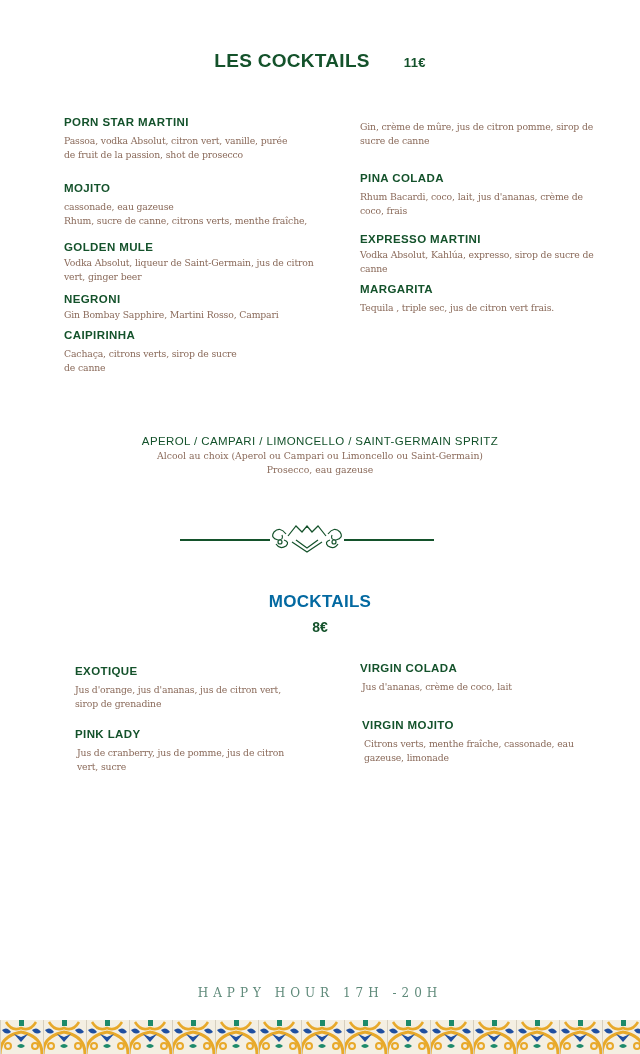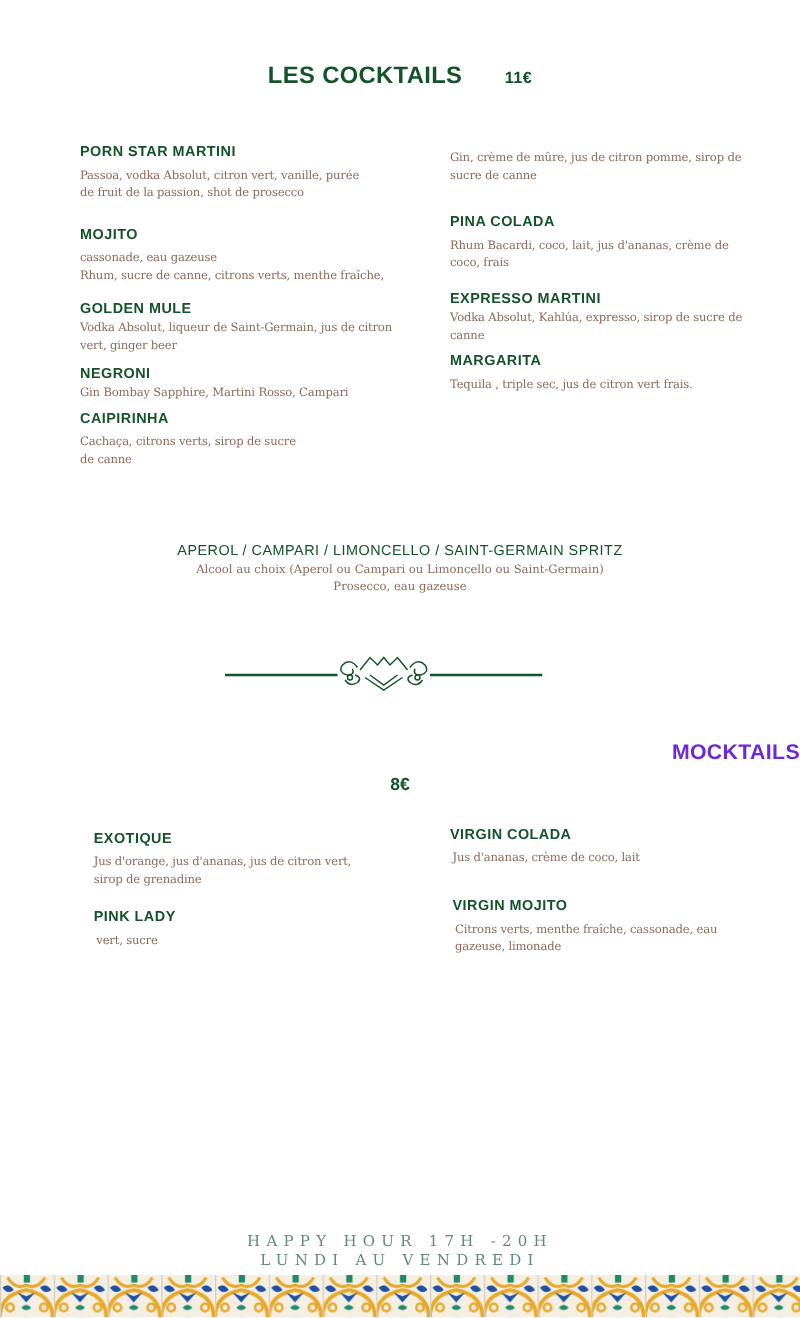--- a/index.html
+++ b/index.html
@@ -19,22 +19,22 @@
   }
   .item .desc {
     font-family:"DejaVu Serif", serif; font-size:9.3px; color:#8a6a5a; line-height:14px; margin-top:5px;
     letter-spacing:-0.15px;
   }
   .item.tight .desc { margin-top:2px; }
   .spritz { position:absolute; top:435px; left:0; width:640px; text-align:center; }
   .spritz .name { font-family:"Liberation Sans", sans-serif; font-weight:normal; font-size:11.5px; letter-spacing:0.4px; color:#14522b; }
   .spritz .desc { font-family:"DejaVu Serif", serif; font-size:9.3px; color:#8a6a5a; line-height:14px; margin-top:2px; }
   .divider { position:absolute; top:520px; left:180px; width:254px; height:34px; }
-  .mock-title { position:absolute; top:592px; left:0; width:640px; text-align:right;
-    font-family:"Liberation Sans", sans-serif; font-weight:bold; font-size:17px; letter-spacing:0.3px; color:#6d28d9; }
+  .mock-title { position:absolute; top:592px; left:0; width:640px; text-align:center;
+    font-family:"Liberation Sans", sans-serif; font-weight:bold; font-size:17px; letter-spacing:0.3px; color:#0369a1; }
   .mock-price { position:absolute; top:619px; left:0; width:640px; text-align:center;
     font-family:"Liberation Sans", sans-serif; font-weight:bold; font-size:14px; color:#14522b; }
   .happy { position:absolute; top:986px; left:0; width:640px; text-align:center;
     font-family:"DejaVu Serif", serif; font-size:12px; letter-spacing:5px; color:#5f8a7a; line-height:15px; }
   .tiles { position:absolute; left:0; top:1020px; width:640px; height:34px; }
 </style>
 </head>
 <body>
 
 <div class="title">
@@ -133,40 +133,40 @@
 <div class="item" style="top:664px;left:75px;">
   <div class="name">EXOTIQUE</div>
   <div class="desc">
     <div>Jus d'orange, jus d'ananas, jus de citron vert,</div>
       <div>sirop de grenadine</div>
   </div>
 </div>
 <div class="item" style="top:727px;left:75px;">
   <div class="name">PINK LADY</div>
   <div class="desc" style="padding-left:2px;">
+    <div>Jus de cranberry, jus de pomme, jus de citron</div>
       <div>vert, sucre</div>
   </div>
 </div>
 <div class="item" style="top:661px;left:360px;">
   <div class="name">VIRGIN COLADA</div>
   <div class="desc" style="padding-left:2px;">
     <div>Jus d'ananas, crème de coco, lait</div>
   </div>
 </div>
 <div class="item" style="top:718px;left:362px;">
   <div class="name">VIRGIN MOJITO</div>
   <div class="desc" style="padding-left:2px;">
     <div>Citrons verts, menthe fraîche, cassonade, eau</div>
       <div>gazeuse, limonade</div>
   </div>
 </div>
 
 <div class="happy">
   <div>HAPPY HOUR 17H -20H</div>
-  <div>LUNDI AU VENDREDI</div>
 </div>
 
 <svg class="tiles" viewBox="0 0 640 34" preserveAspectRatio="none">
   <defs>
     <pattern id="tile" width="43" height="34" patternUnits="userSpaceOnUse">
       <rect width="43" height="34" fill="#f4efe2"></rect>
       <path d="M0 34 q0 -18 21 -22 q21 4 21 22" fill="none" stroke="#e8a92a" stroke-width="3"></path>
       <path d="M6 2 q6 10 15 6 q9 4 15 -6" fill="none" stroke="#e8a92a" stroke-width="2.5"></path>
       <path d="M14 14 l7 8 l7 -8 l-7 3 z" fill="#1f4fa0"></path>
       <path d="M2 10 q5 -4 9 2 q-5 4 -9 -2z" fill="#1f4fa0"></path>

